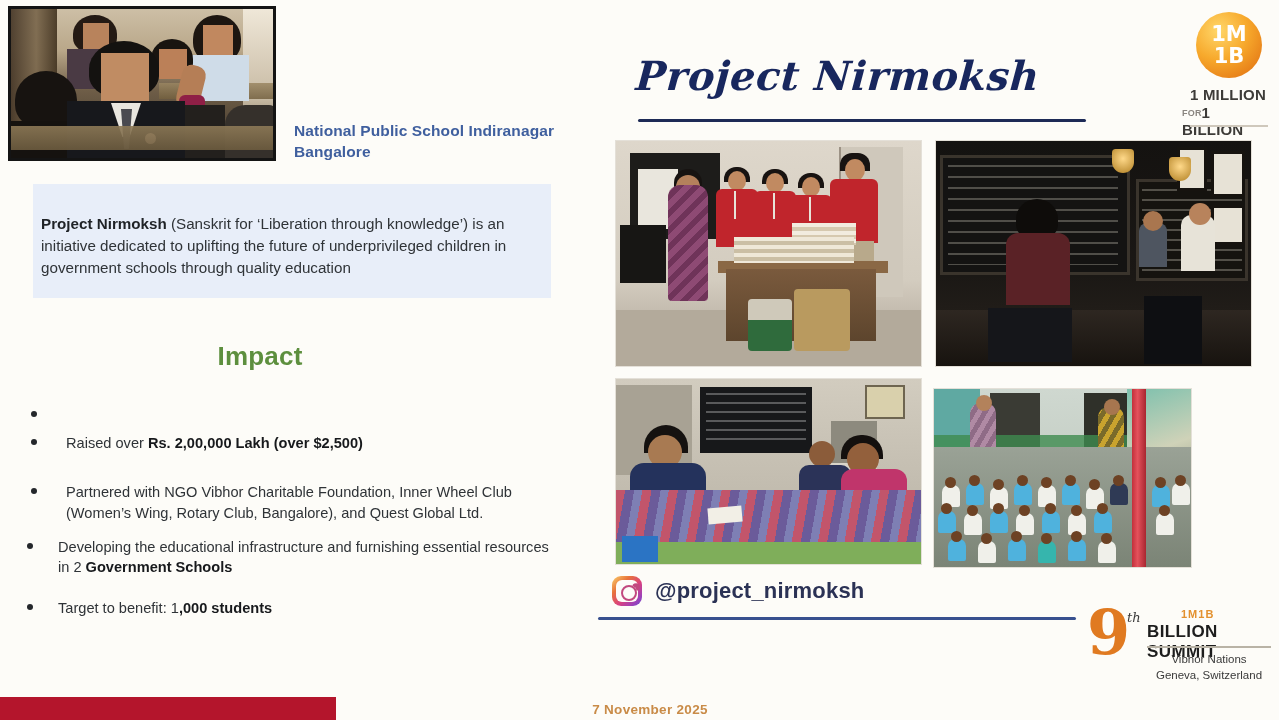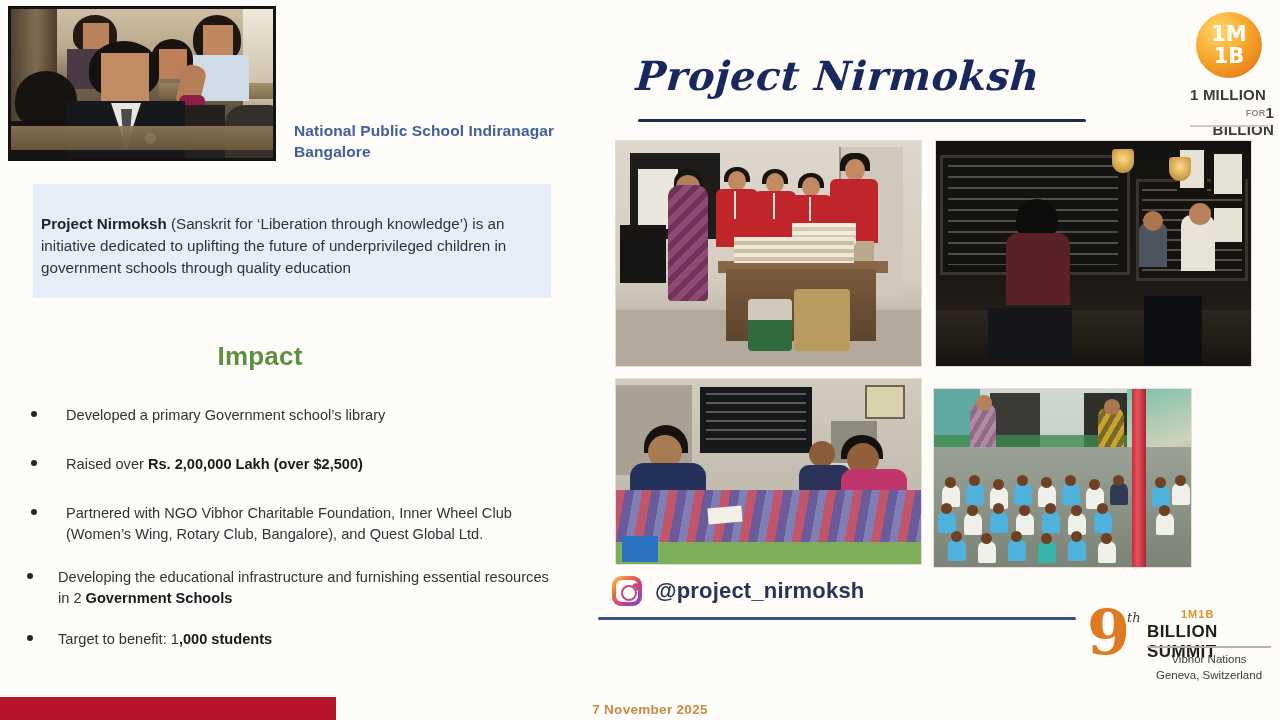--- a/index.html
+++ b/index.html
@@ -151,21 +151,21 @@
     top: 6px;
     width: 6px;
     height: 6px;
     border-radius: 50%;
     background: #24272b;
   }
   .bullet b { font-weight: bold; color: #17191c; }
   .b0 { margin-top: 0; }
   .b1 { margin-top: 28px; }
   .b2 { margin-top: 28px; }
-  .b3 { margin-top: 23px; padding-left: 36px; }
+  .b3 { margin-top: 13px; padding-left: 36px; }
   .b3 .dot { left: 5px; }
   .b4 { margin-top: 20px; padding-left: 36px; }
   .b4 .dot { left: 5px; }
 
   
   #slide-title {
     position: absolute;
     left: 636px;
     top: 52px;
     font-family: "DejaVu Serif", serif;
@@ -344,21 +344,21 @@
     font-weight: bold; color: #ffffff; font-size: 21px; line-height: 1;
     font-family: "DejaVu Sans", sans-serif;
   }
   #brand-1m { top: 12px; text-align: center; }
   #brand-1b { top: 34px; }
   #brand-million {
     position: absolute; left: 0; top: 74px; width: 92px; text-align: center;
     font-size: 15px; font-weight: bold; color: #3d3b38; letter-spacing: .2px;
   }
   #brand-billion {
-    position: absolute; left: 0; top: 92px; width: 92px; text-align: right;
+    position: absolute; left: 0; top: 92px; width: 92px; text-align: left;
     font-size: 15px; font-weight: bold; color: #3d3b38; letter-spacing: .2px;
   }
   #brand-billion .for { font-size: 9px; color: #8a8580; vertical-align: 2px; }
   #brand-rule { position: absolute; left: 8px; top: 113px; width: 78px; height: 2px; background: #cfc8bc; }
 
   
   #date-text {
     position: absolute; left: 500px; top: 702px; width: 300px;
     text-align: center; font-size: 13.5px; font-weight: bold;
     color: #c98b47; letter-spacing: .3px;
@@ -414,21 +414,20 @@
   <div id="desc-box"></div>
   <div id="impact-title">Impact</div>
 
   <div id="desc-text">
     <b>Project Nirmoksh</b><span> (Sanskrit for ‘Liberation through knowledge’) is an initiative dedicated to uplifting the future of underprivileged children in government schools through quality education</span>
   </div>
 
   <div id="bullets">
     <div class="bullet b0">
       <span class="dot"></span>
-      <span>Developed a primary Government school’s library</span>
     </div>
     <div class="bullet b1">
       <span class="dot"></span>
       <span>Raised over </span><b>Rs. 2,00,000 Lakh (over $2,500)</b>
     </div>
     <div class="bullet b2">
       <span class="dot"></span>
       <span>Partnered with NGO Vibhor Charitable Foundation, Inner Wheel Club (Women’s Wing, Rotary Club, Bangalore), and Quest Global Ltd.</span>
     </div>
     <div class="bullet b3">

